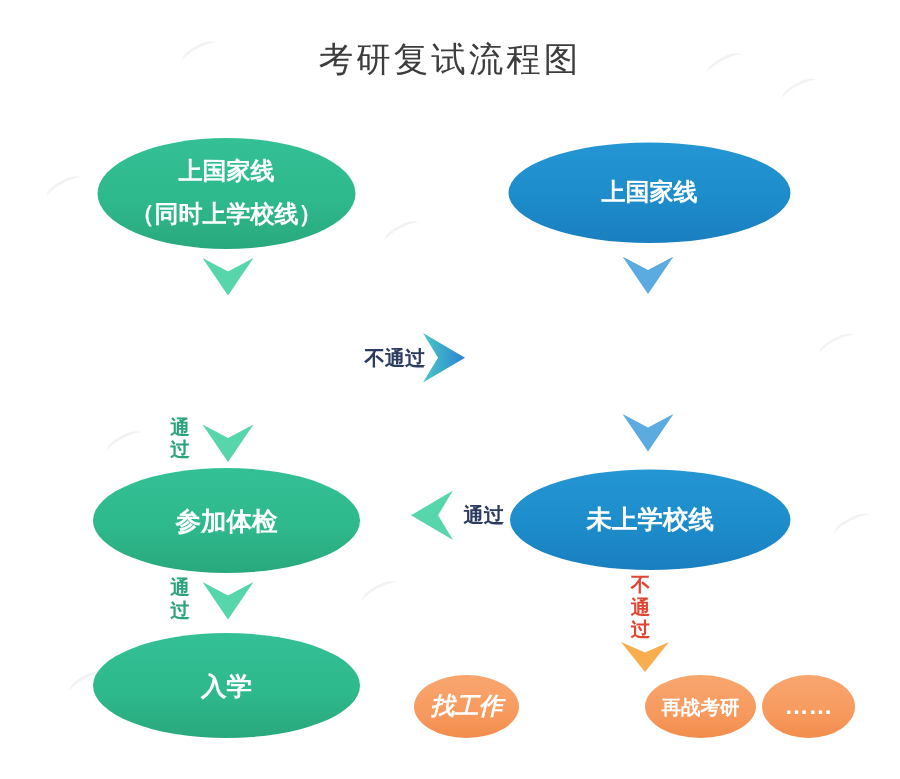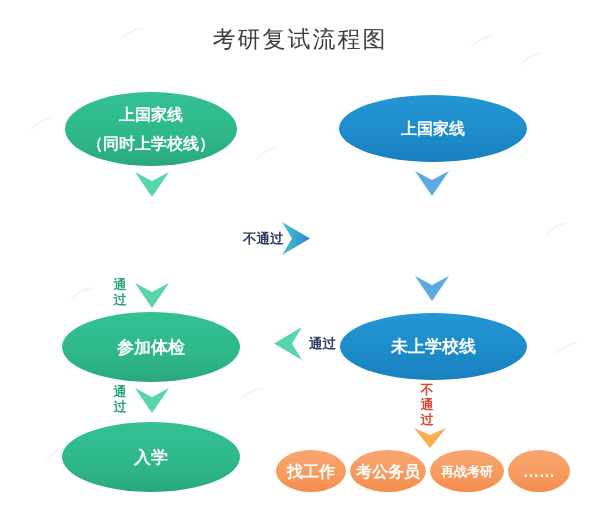--- a/index.html
+++ b/index.html
@@ -133,25 +133,22 @@
     <span class="line1">未上学校线</span>
   </div>
 
   <div class="vlabel red-label" style="left:419px; top:382px;">不通过</div>
   <div class="arrow" style="left:414px; top:428px;">
     <svg width="32" height="20" viewBox="0 0 32 20">
         <polygon points="0,0 16,7 32,0 16,20" style="fill:var(--orange-arrow)"></polygon>
       </svg>
   </div>
 
-  <div class="ellipse orange" style="left:276px; top:450px; width:70px; height:42px; font-size:16px;">
+  <div class="ellipse orange" style="left:276px; top:450px; width:70px; height:42px; font-size:16px;font-style:italic;">
     <span class="line1">找工作</span>
-  </div>
-  <div class="ellipse orange" style="left:350px; top:450px; width:76px; height:42px; font-size:16px;">
-    <span class="line1">考公务员</span>
   </div>
   <div class="ellipse orange" style="left:430px; top:450px; width:74px; height:42px; font-size:13px;">
     <span class="line1">再战考研</span>
   </div>
   <div class="ellipse orange" style="left:508px; top:450px; width:62px; height:42px; font-size:16px;">
     <span class="line1">……</span>
   </div>
 
 </div>
 

